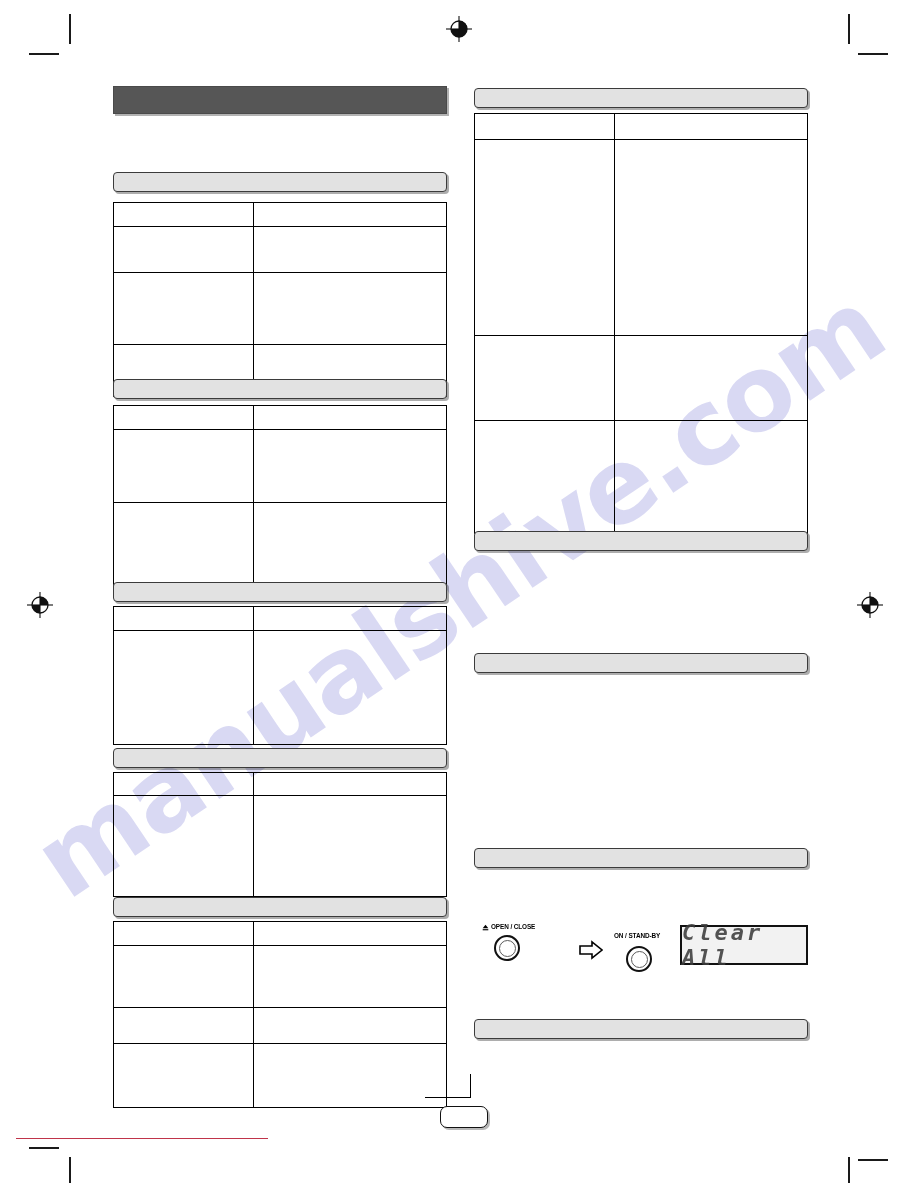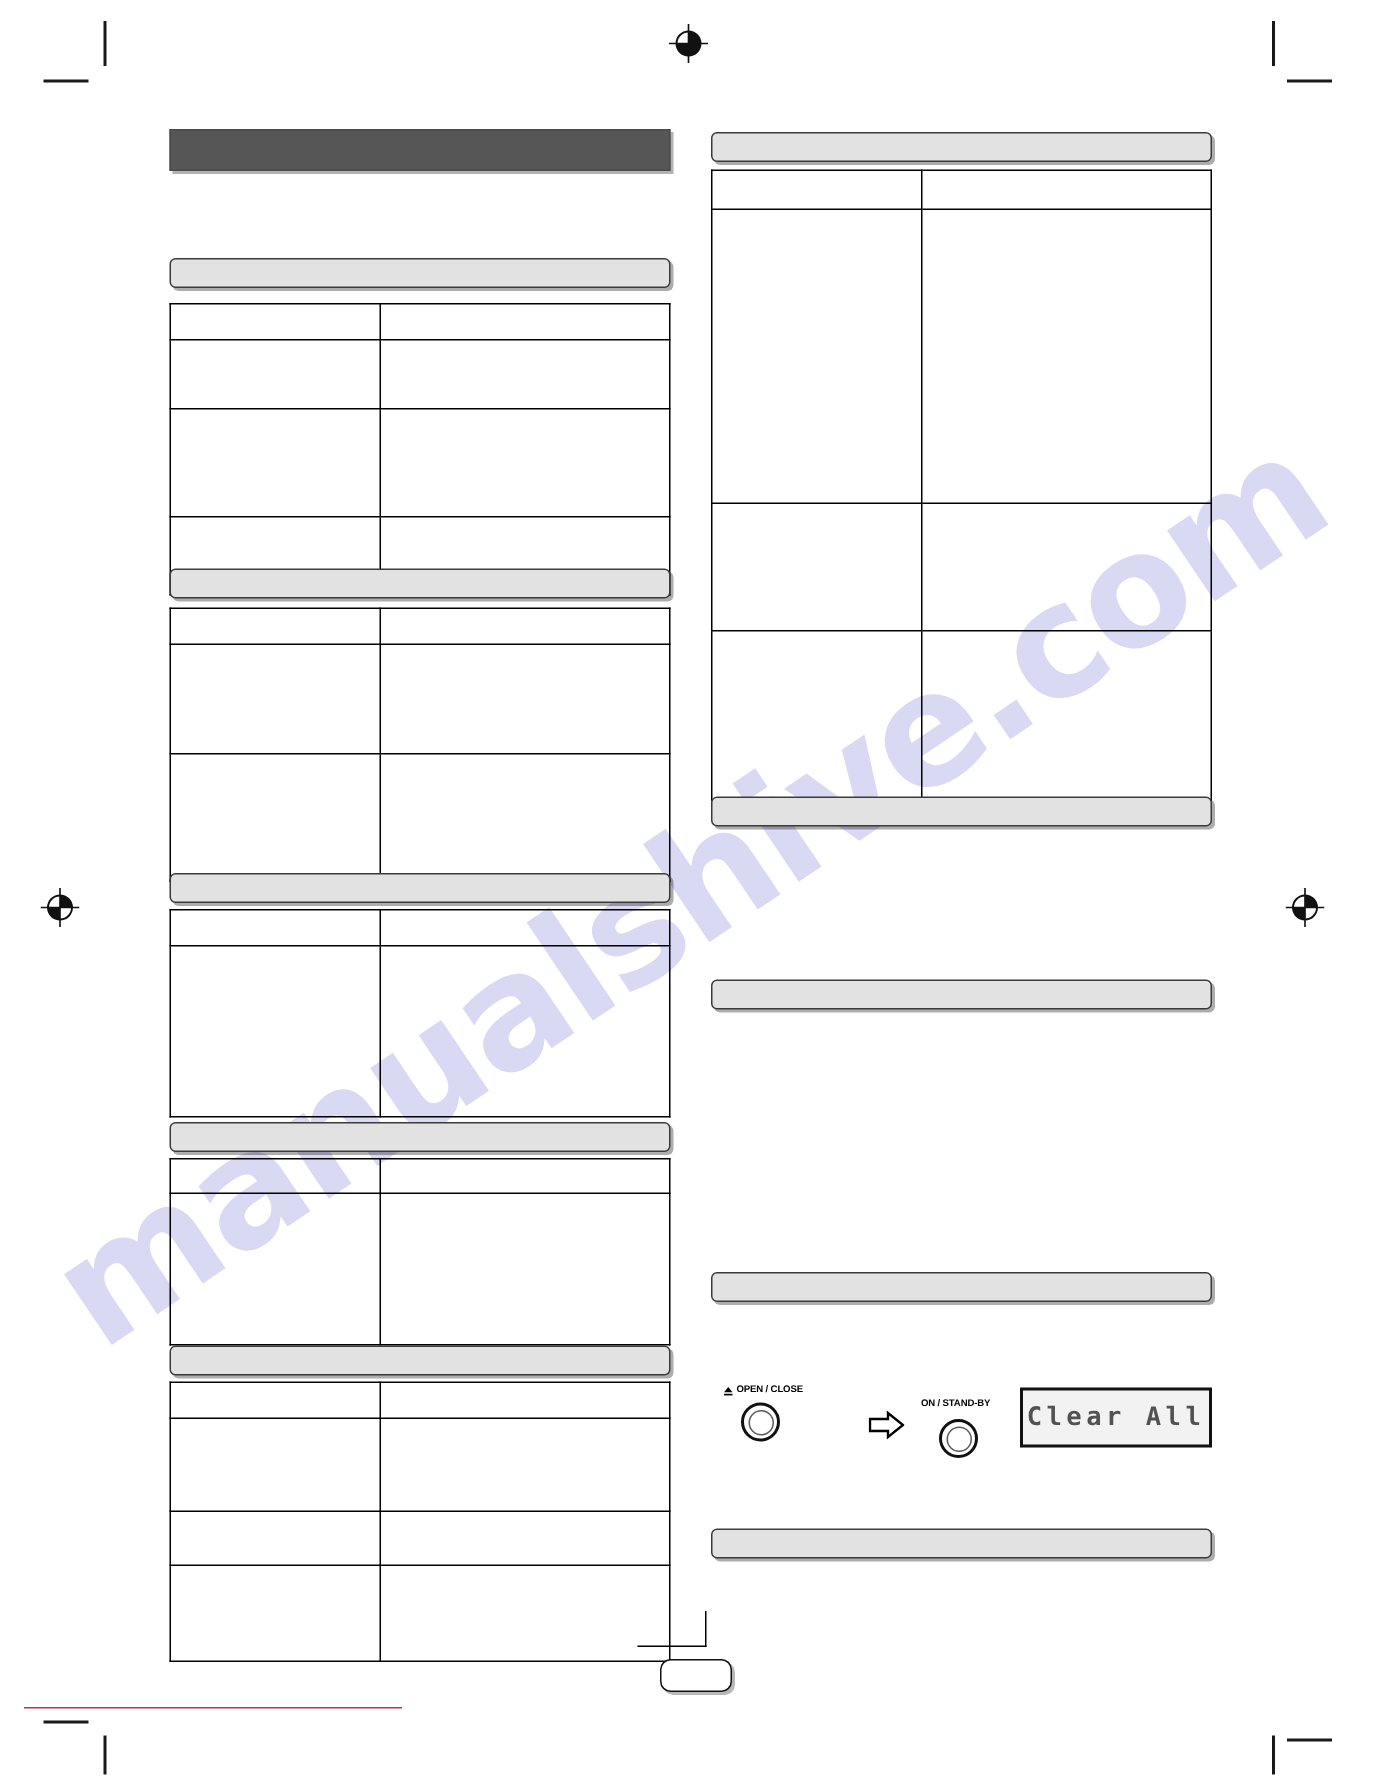--- a/index.html
+++ b/index.html
@@ -50,21 +50,21 @@
     letter-spacing:-0.1px;line-height:1;}
   .knob{width:26px;height:26px;border-radius:50%;
     border:2.5px solid #111;box-sizing:border-box;background:#fff;
     position:relative;margin-top:4px;}
   .knob::after{content:"";position:absolute;inset:2.5px;border-radius:50%;
     border:1.5px solid #5c5c5c;}
   .arrow-ico{position:absolute;width:24px;height:20px;}
   .lcd{position:absolute;border:2px solid #111;background:#f2f2f2;
     display:flex;align-items:center;justify-content:center;box-sizing:border-box;}
   .lcd .txt{font-family:"DejaVu Sans Mono","Liberation Mono",monospace;
-    font-size:17px;letter-spacing:3px;color:#3d3d3d;
+    font-size:22px;font-style:italic;letter-spacing:3px;color:#3d3d3d;
     font-weight:bold;opacity:.88;}
 
   
   .pageno{position:absolute;border:1.6px solid #111;border-radius:7px;
     background:#fff;box-shadow:2px 2px 0 rgba(0,0,0,0.28);
     display:flex;align-items:center;justify-content:center;box-sizing:border-box;}
   .pageno .n{font-size:11px;font-weight:bold;color:#111;}
 
   .footrule{position:absolute;height:1.4px;background:#c0344a;}
   .hairline{position:absolute;background:#000;}

